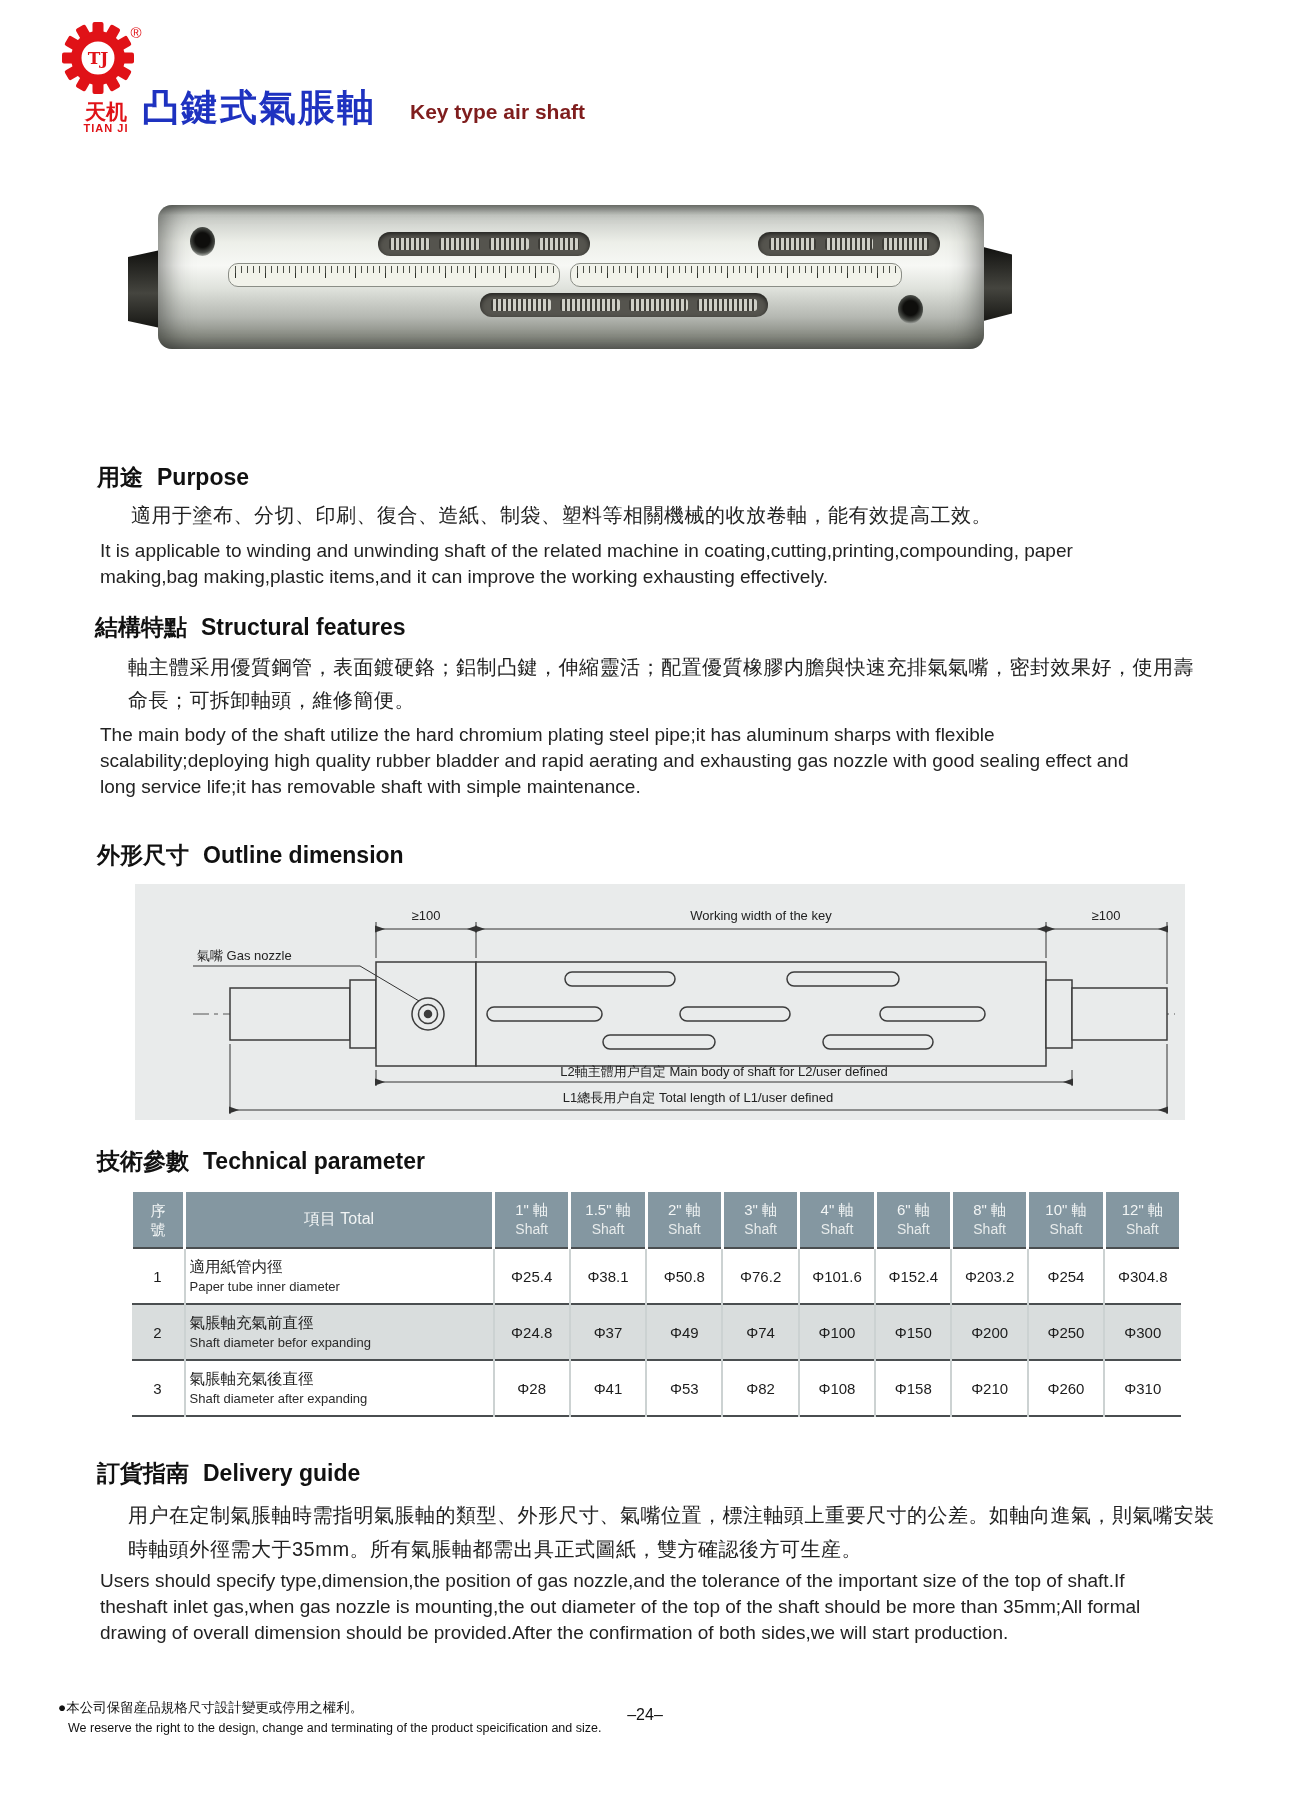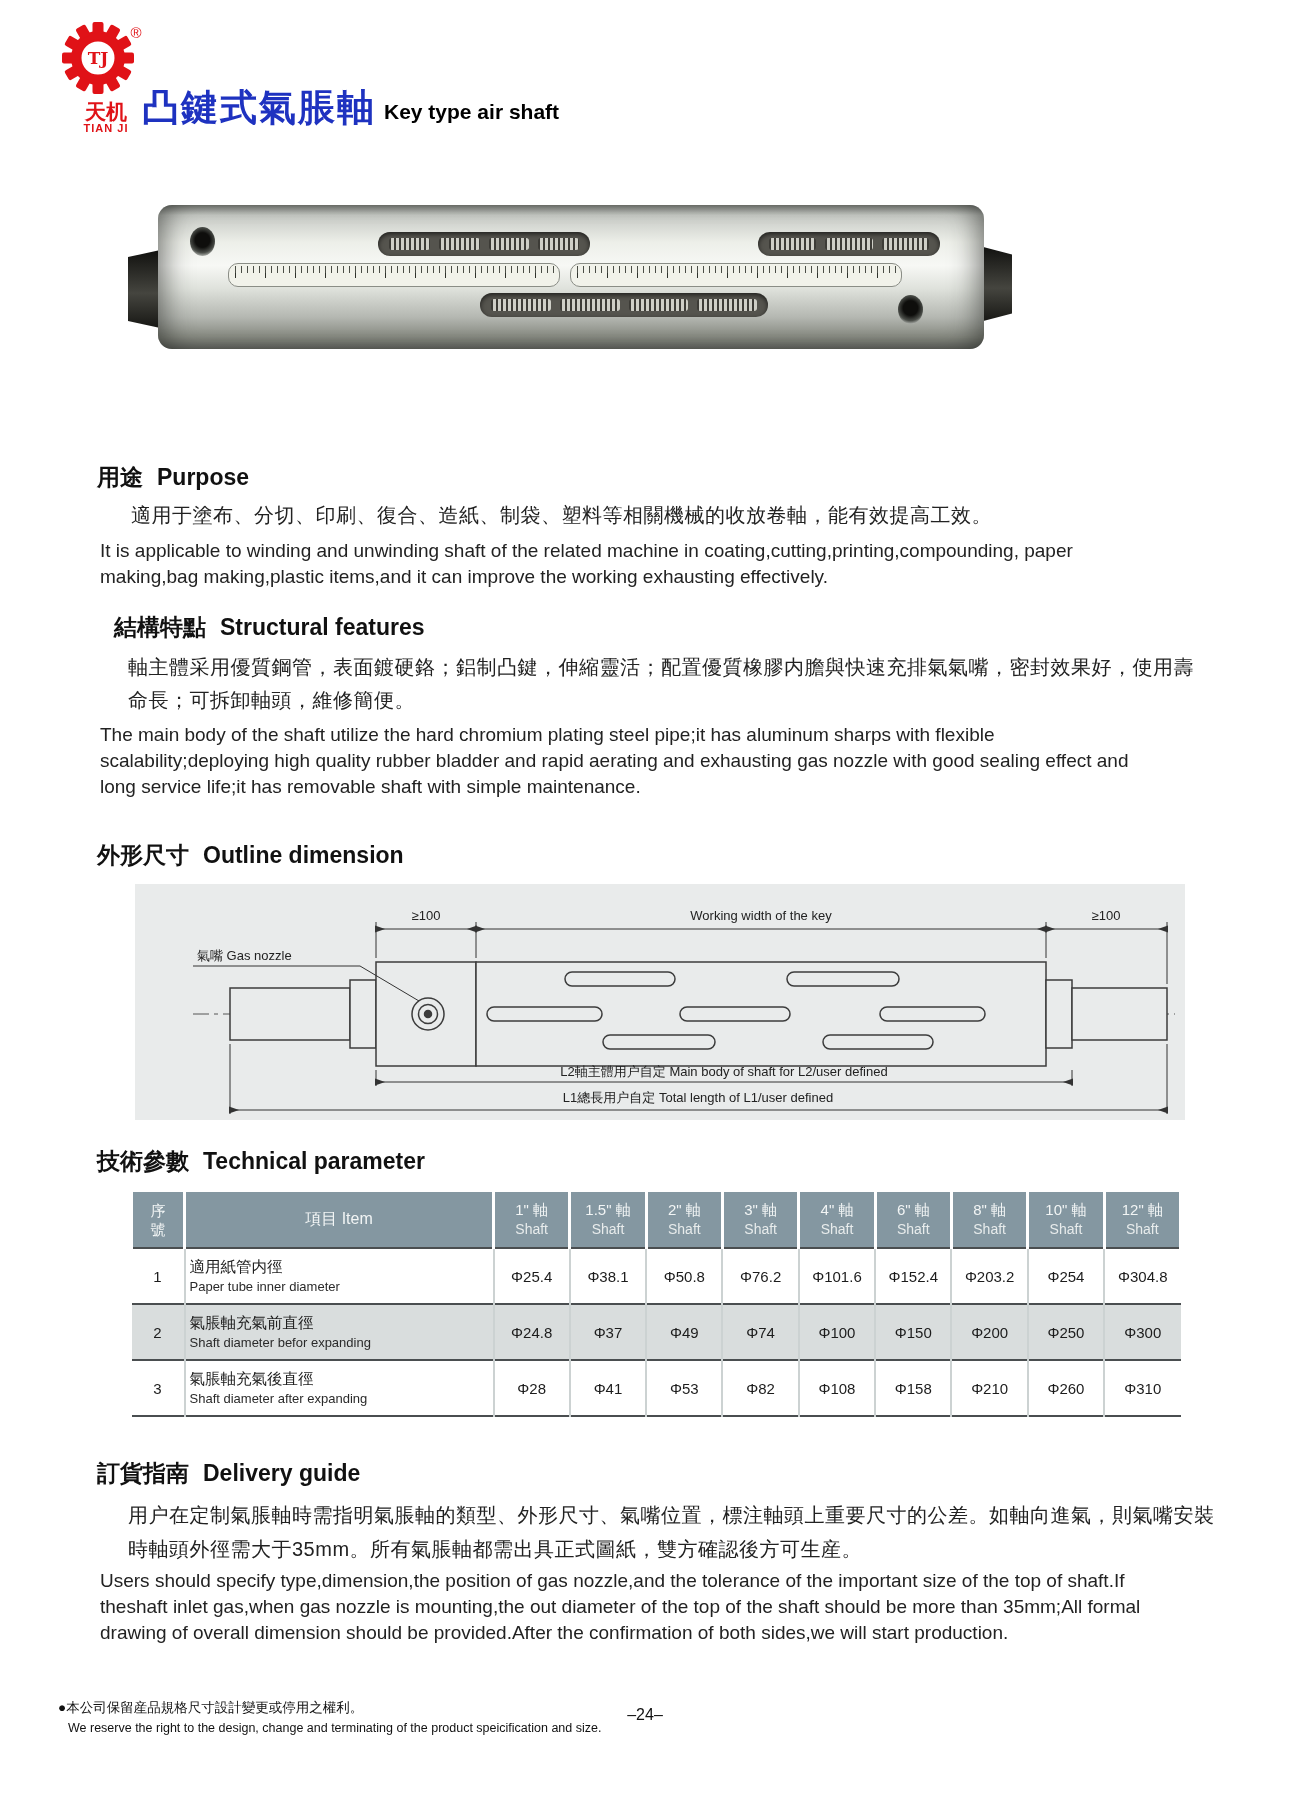--- a/index.html
+++ b/index.html
@@ -7,21 +7,21 @@
        font-family:"Liberation Sans","DejaVu Sans",sans-serif;color:#1c1c1c;}
   .abs{position:absolute;}
 
   
   .logo{left:46px;top:20px;width:120px;text-align:center;}
   .logo .cnname{color:#e01217;font-weight:bold;font-size:21px;line-height:20px;
                 font-family:"DejaVu Serif","Liberation Serif",serif;}
   .logo .enname{color:#e01217;font-weight:bold;font-size:11px;letter-spacing:1px;line-height:13px;}
   .titlebar{left:142px;top:88px;display:flex;align-items:flex-end;}
   .title-cn{color:#1e32c0;font-size:37px;font-weight:bold;letter-spacing:2px;line-height:40px;}
-  .title-en{color:#000000;font-size:21px;font-weight:bold;margin-left:8px;line-height:32px;}
+  .title-en{color:#7f1d1d;font-size:21px;font-weight:bold;margin-left:34px;line-height:32px;}
 
   
   .photo{left:128px;top:205px;width:884px;height:148px;}
   .pj{position:absolute;background:linear-gradient(180deg,#0d0d0b,#45453f 55%,#131310);}
   .pj.l{left:0;top:42px;width:46px;height:84px;clip-path:polygon(0 12%,100% 0,100% 100%,0 88%);}
   .pj.r{right:0;top:38px;width:44px;height:82px;clip-path:polygon(0 0,100% 14%,100% 86%,0 100%);}
   .pcyl{position:absolute;left:30px;right:28px;top:0;bottom:4px;border-radius:14px;
         background:linear-gradient(180deg,#777a75 0,#c7cac5 7%,#edefe9 26%,#f7f8f5 42%,
                    #dfe2dc 58%,#b4b7b1 78%,#85887f 92%,#5f625d 100%);
         box-shadow:inset 20px 0 28px -14px rgba(35,37,33,.6), inset -20px 0 28px -14px rgba(35,37,33,.6);}
@@ -146,21 +146,21 @@
   <div class="hole h1"></div>
   <div class="hole h2"></div>
 </div>
 
 <div class="abs sec-head" style="left:97px;top:462px;">
   <span class="cn">用途</span><span class="en">Purpose</span>
 </div>
 <div class="abs p-cn" style="left:103px;top:502px;width:1080px;">適用于塗布、分切、印刷、復合、造紙、制袋、塑料等相關機械的收放卷軸，能有效提高工效。</div>
 <div class="abs p-en" style="left:100px;top:538px;width:1074px;">It is applicable to winding and unwinding shaft of the related machine in coating,cutting,printing,compounding, paper making,bag making,plastic items,and it can improve the working exhausting effectively.</div>
 
-<div class="abs sec-head" style="left:114px;top:612px;">
+<div class="abs sec-head" style="left:95px;top:612px;">
   <span class="cn">結構特點</span><span class="en">Structural features</span>
 </div>
 <div class="abs p-cn lh33" style="left:100px;top:652px;width:1082px;">軸主體采用優質鋼管，表面鍍硬鉻；鋁制凸鍵，伸縮靈活；配置優質橡膠内膽與快速充排氣氣嘴，密封效果好，使用壽命長；可拆卸軸頭，維修簡便。</div>
 <div class="abs p-en" style="left:100px;top:722px;width:1060px;">The main body of the shaft utilize the hard chromium plating steel pipe;it has aluminum sharps with flexible scalability;deploying high quality rubber bladder and rapid aerating and exhausting gas nozzle with good sealing effect and long service life;it has removable shaft with simple maintenance.</div>
 
 <div class="abs sec-head" style="left:97px;top:840px;">
   <span class="cn">外形尺寸</span><span class="en">Outline dimension</span>
 </div>
 <div class="abs drawing">
   <svg width="1050" height="236" viewBox="0 0 1050 236">
@@ -236,21 +236,21 @@
   <span class="cn">技術參數</span><span class="en">Technical parameter</span>
 </div>
 <div class="abs ptable">
   <table class="params">
     <thead>
       <tr id="param-head-row">
         <th class="col-no">
           <span style="display:block;">序</span>
           <span style="display:block;">號</span>
         </th>
-        <th class="col-item">項目 Item</th>
+        <th class="col-item">項目 Total</th>
       <th>
             <div class="sz">1" 軸</div>
             <div class="sub">Shaft</div>
           </th>
           <th>
             <div class="sz">1.5" 軸</div>
             <div class="sub">Shaft</div>
           </th>
           <th>
             <div class="sz">2" 軸</div>

